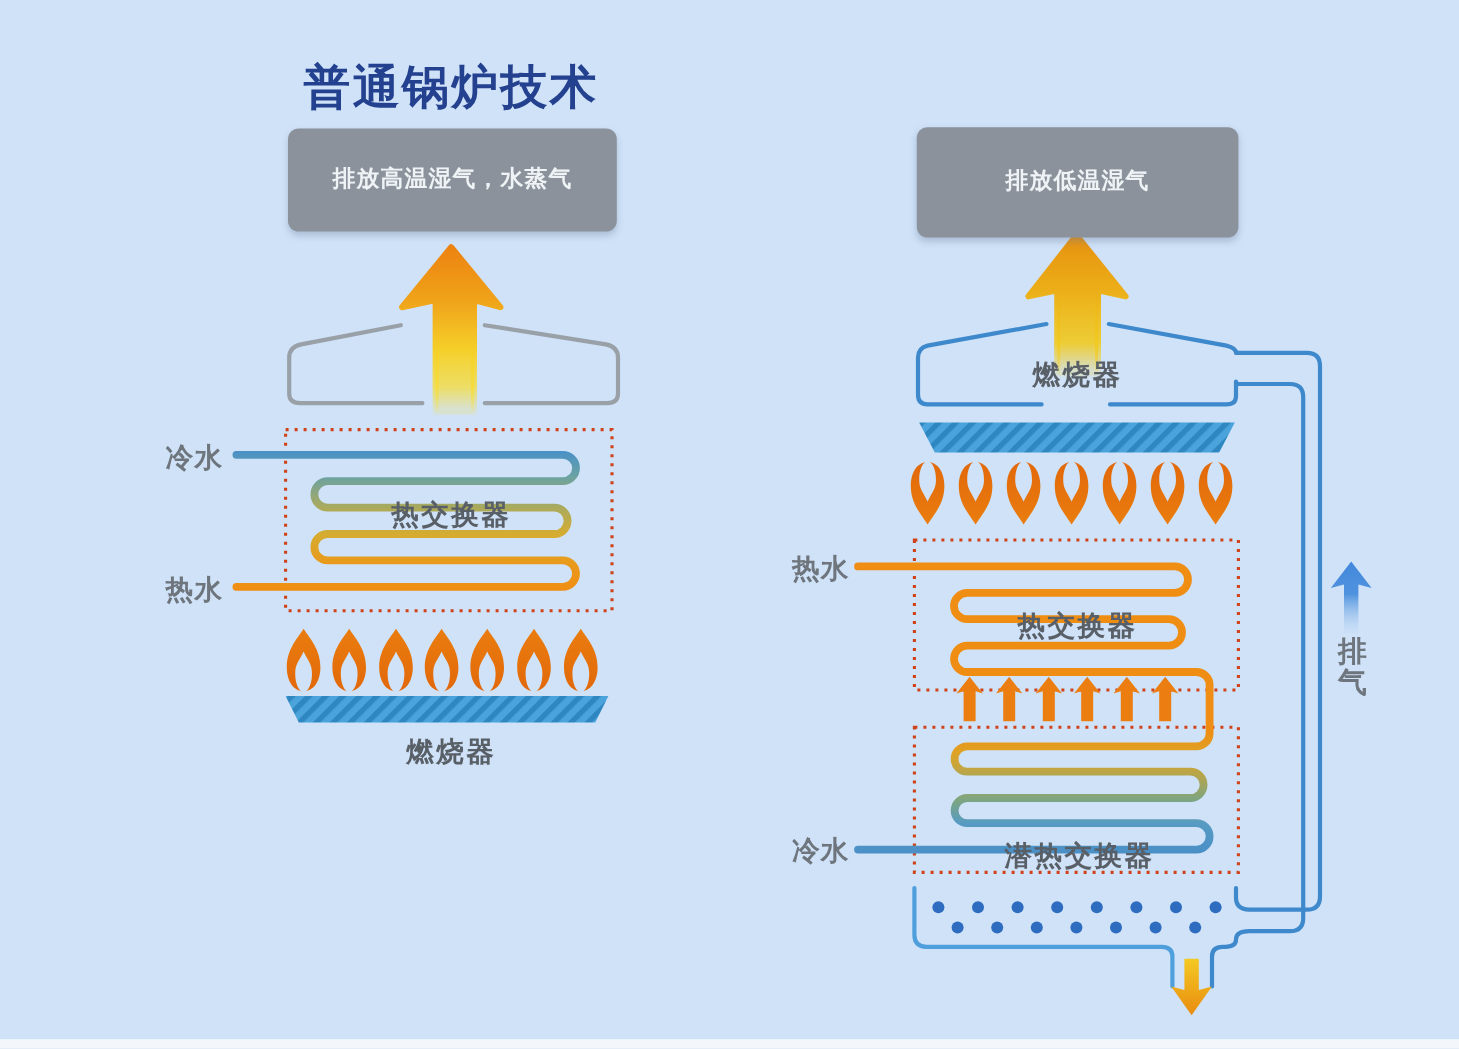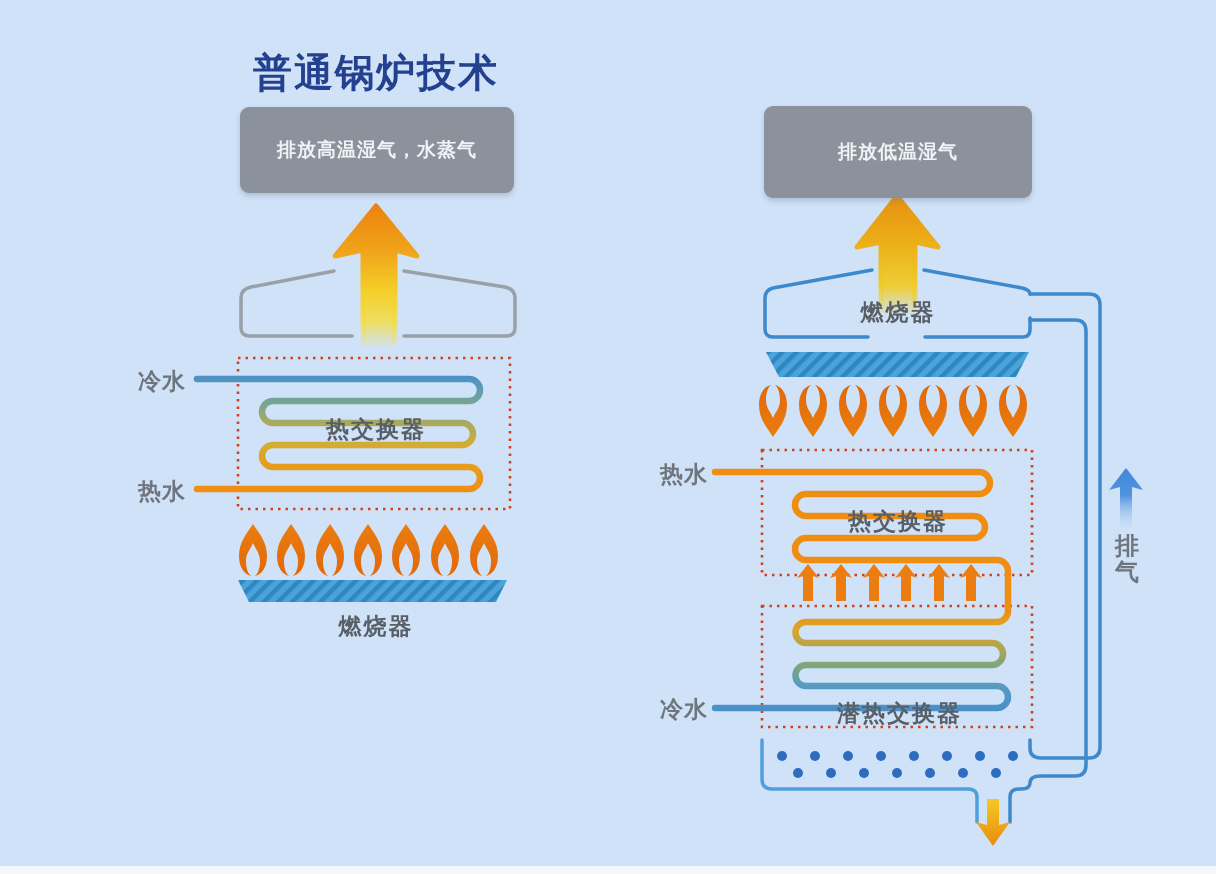--- a/index.html
+++ b/index.html
@@ -16,21 +16,21 @@
   }
   .note{
     background:#8b929b;border-radius:9px;
     box-shadow:0 3px 5px rgba(110,130,155,.35);
     color:#eff3f6;font-size:19px;font-weight:bold;letter-spacing:1px;
     text-align:center;display:flex;flex-direction:column;justify-content:center;
     line-height:1.65;
   }
   .lbl{color:#6e757c;font-size:23px;font-weight:600;letter-spacing:1px;white-space:nowrap;text-align:right;}
   .lbl-dark{color:#595f66;font-size:23px;font-weight:600;letter-spacing:2px;text-align:center;white-space:nowrap;}
-  .vlabel{width:28px;font-size:24px;line-height:1.1;word-break:break-all;white-space:normal;}
+  .vlabel{width:28px;font-size:24px;line-height:1.1;word-break:break-all;white-space:normal;font-family:Liberation Mono, monospace;}
   .bottom-strip{left:0;bottom:0;width:1216px;height:8px;background:#f3f6fa;}
 </style>
 </head>
 <body>
 
 <div class="stage">
 
   <svg class="art" viewBox="0 0 1216 874">
     <defs>
       <linearGradient id="gLeftArrow" gradientUnits="userSpaceOnUse" x1="0" y1="206" x2="0" y2="348">

